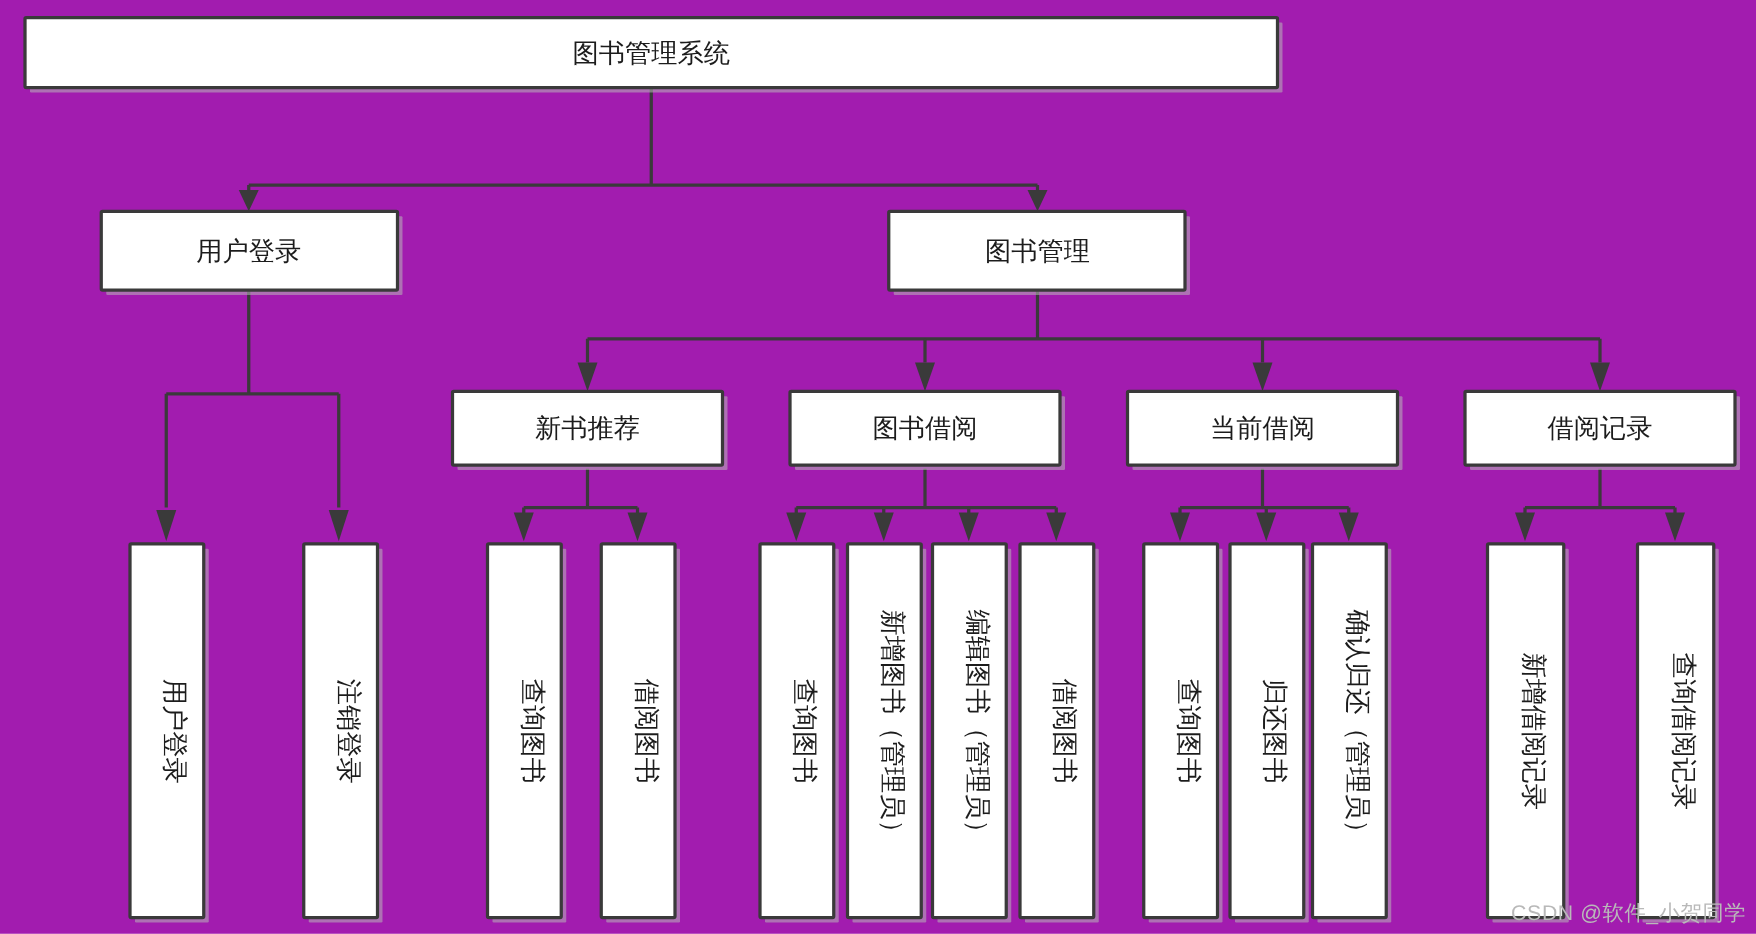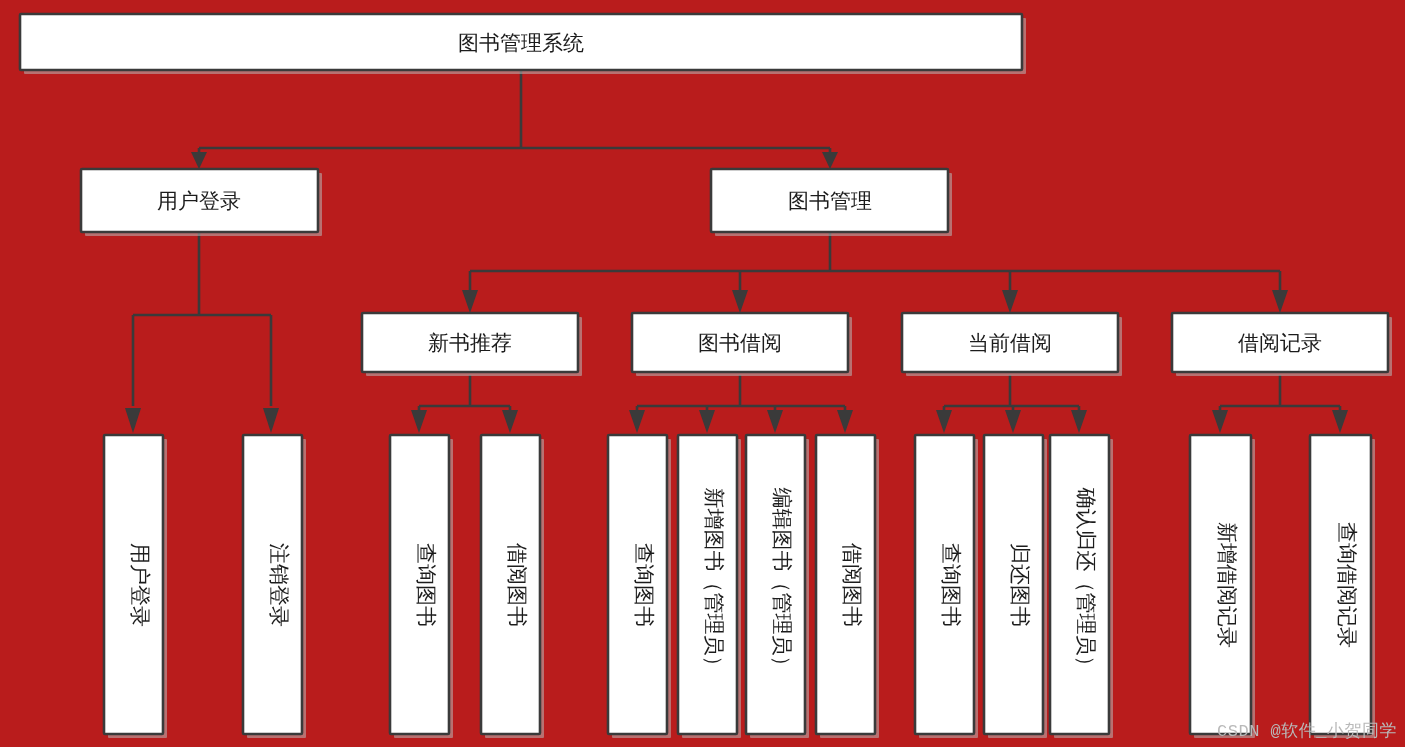--- a/index.html
+++ b/index.html
@@ -10,21 +10,21 @@
   body {
     width: 1405px;
     height: 747px;
     overflow: hidden;
     font-family: "DejaVu Sans", "Liberation Sans", sans-serif;
   }
   #diagram-root {
     position: relative;
     width: 1405px;
     height: 747px;
-    background: #b91c1c;
+    background: #a21caf;
   }
   svg.diagram {
     position: absolute;
     left: 0;
     top: 0;
     width: 1405px;
     height: 747px;
     display: block;
   }
   .node-box {
@@ -57,21 +57,21 @@
   .node-label-v {
     font-family: "DejaVu Sans", "Liberation Sans", sans-serif;
     font-size: 21px;
     fill: #1c1c1c;
     text-anchor: middle;
   }
   .watermark {
     position: absolute;
     right: 8px;
     bottom: 5px;
-    font-family: Liberation Mono, monospace;
+    font-family: Liberation Sans, sans-serif;
     font-size: 17px;
     color: #b9b9b9;
     letter-spacing: 0.5px;
     white-space: nowrap;
     user-select: none;
   }
 </style>
 </head>
 <body>
 

